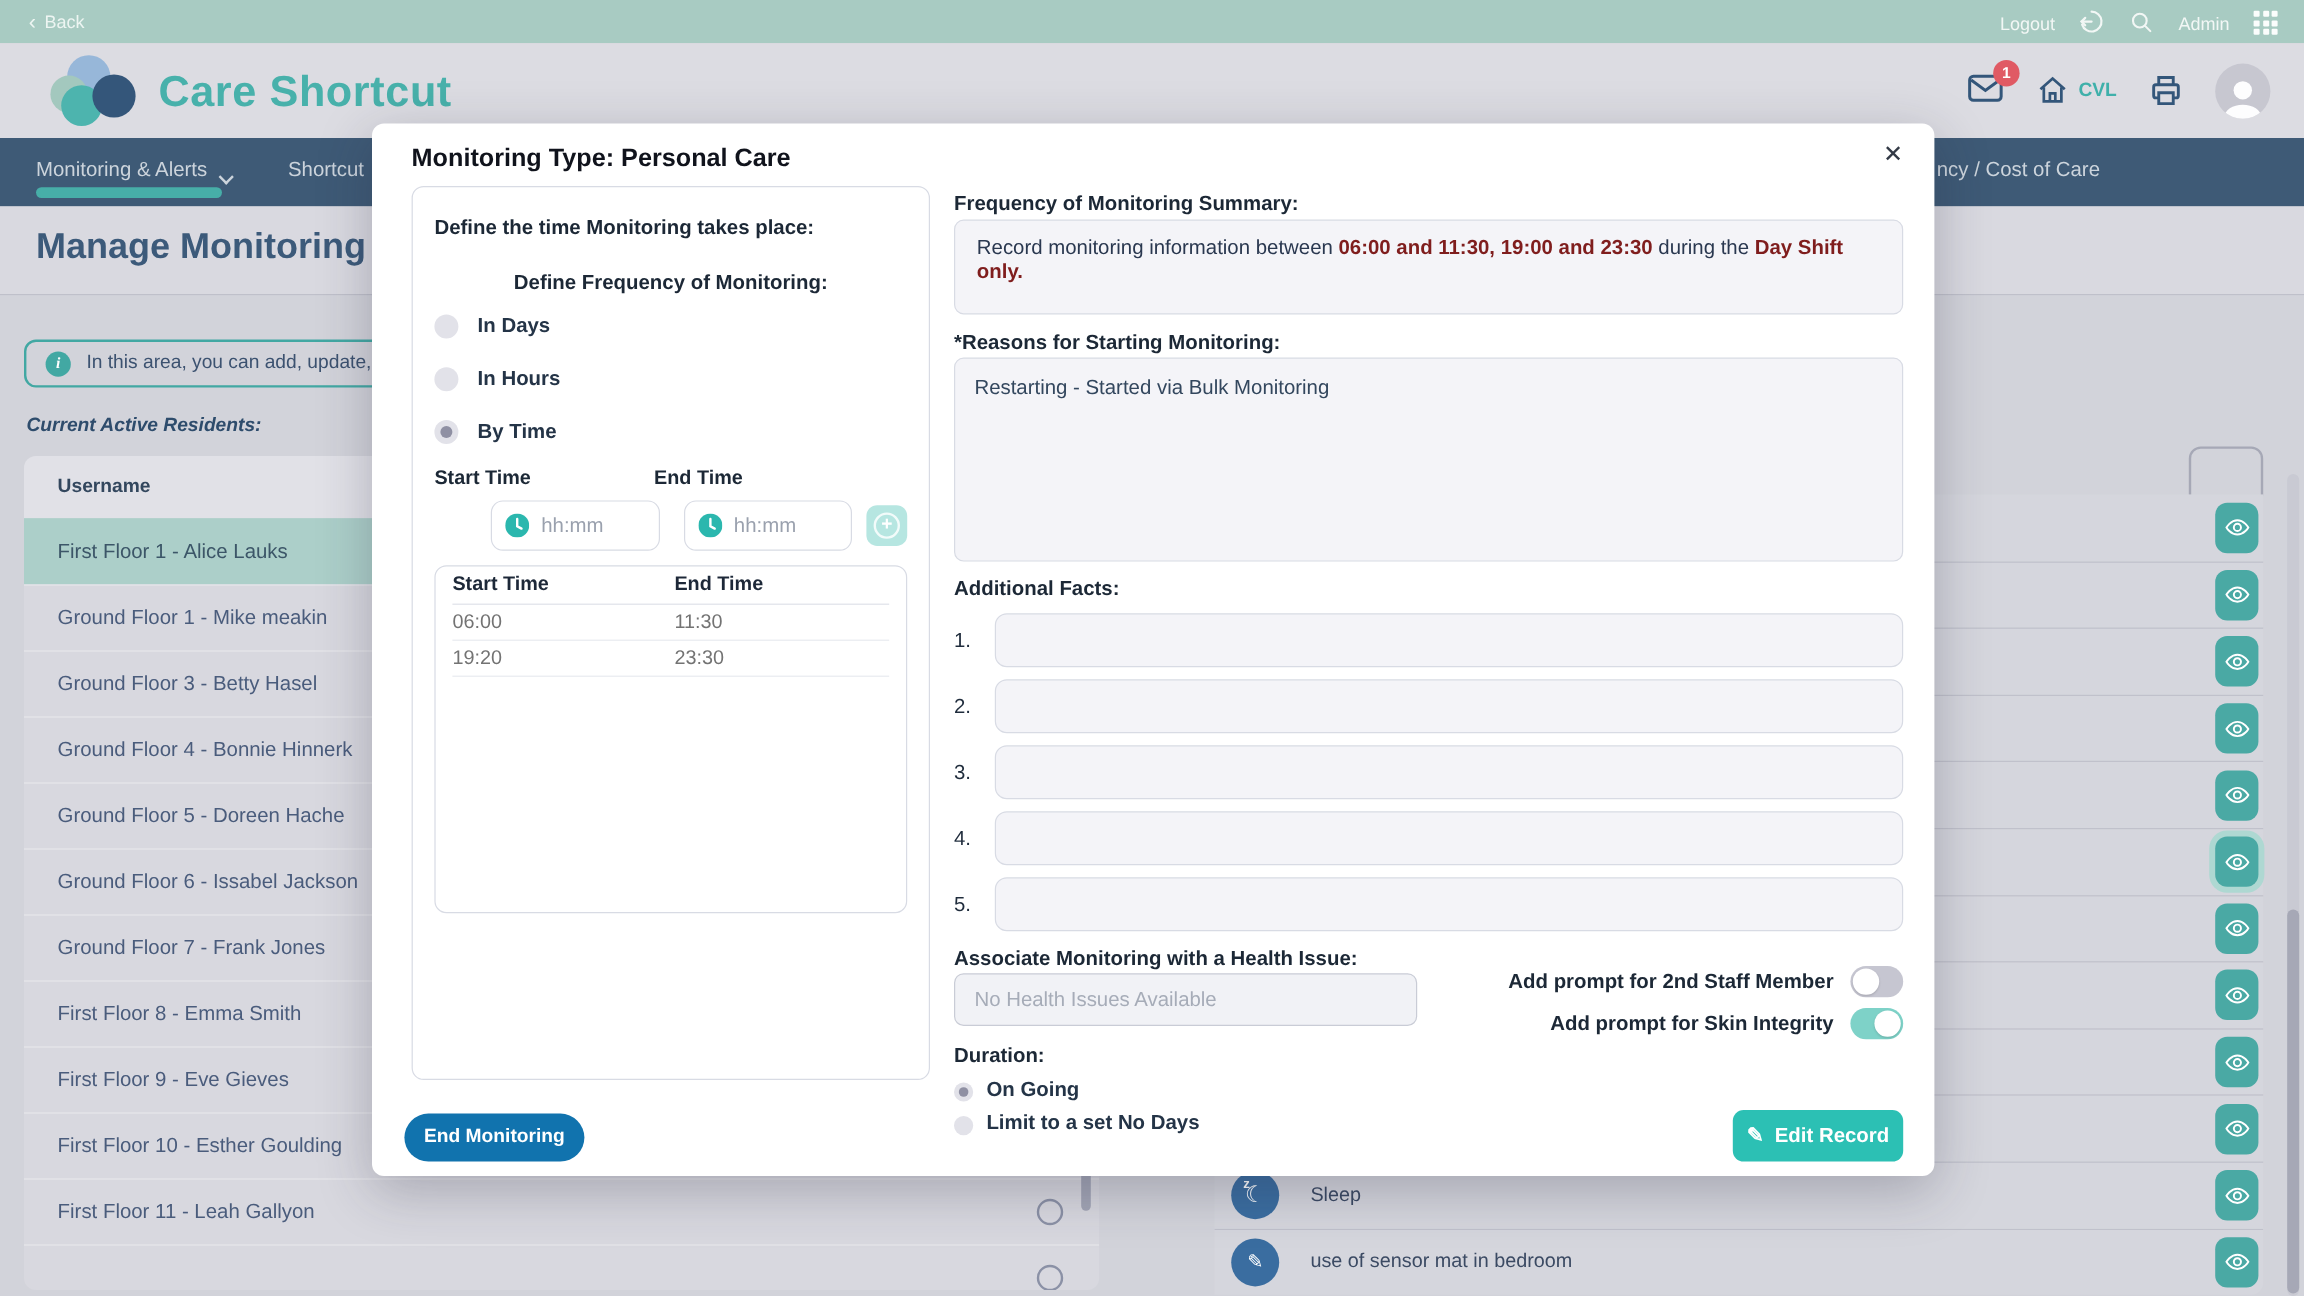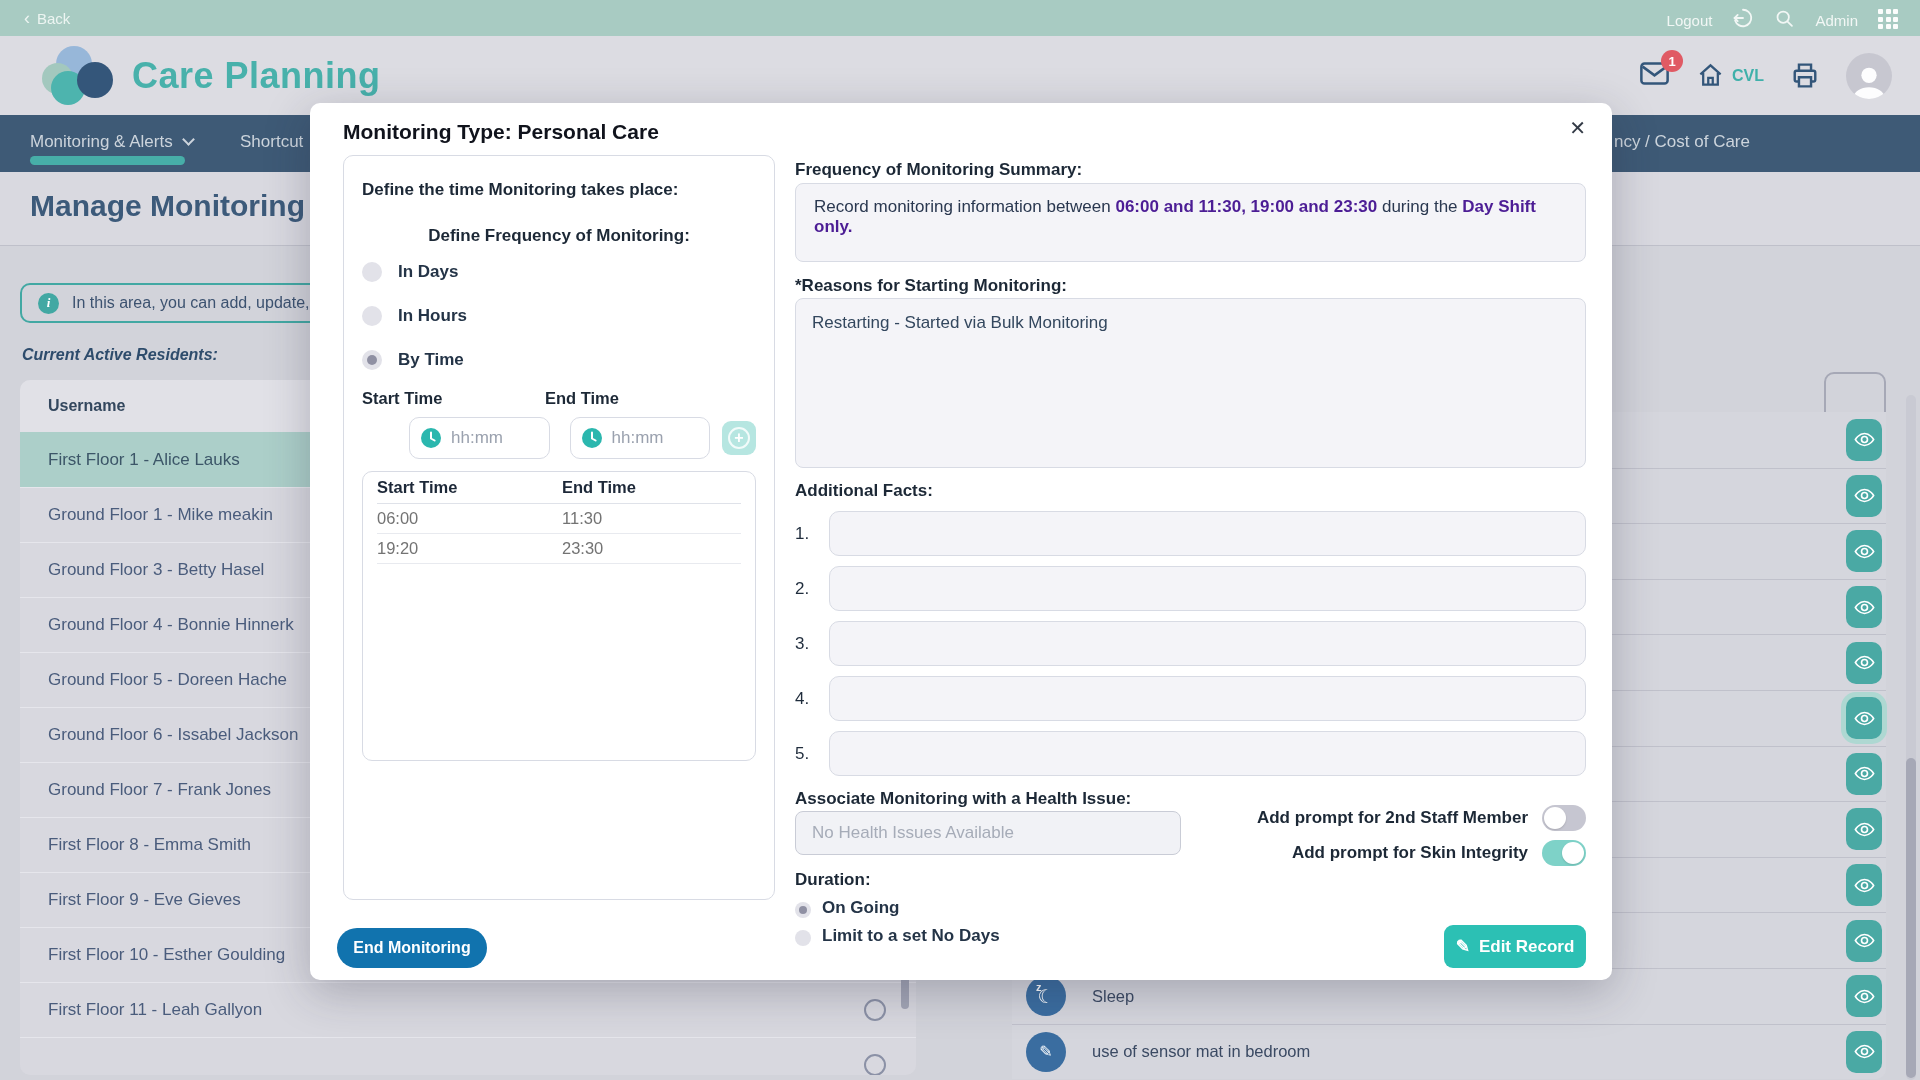--- a/index.html
+++ b/index.html
@@ -137,21 +137,21 @@
   .mt-c1 { width:185px; }
 
   .end-btn { position:absolute; left:27px; bottom:12px; width:150px; height:40px;
     background:#1173ae; color:#fff; border:none; border-radius:20px;
     font:bold 16px "Liberation Sans", sans-serif; cursor:pointer; }
 
   .m-right { position:absolute; left:485px; top:57px; width:791px; }
   .m-label { font-size:17px; font-weight:bold; color:#1c2836; height:20px; }
   .sum-box { margin-top:3px; height:79px; background:#f4f4f8; border:1px solid #d8dbe4;
     border-radius:8px; padding:13px 18px; font-size:17px; color:#2a3850; }
-  .sum-box b { color:#4c1d95; }
+  .sum-box b { color:#7f1d1d; }
   .reasons-label { margin-top:14px; }
   .reasons-box { margin-top:2px; height:170px; background:#f4f4f8; border:1px solid #d8dbe4;
     border-radius:8px; padding:14px 16px; font-size:17px; color:#33475e; }
   .facts-label { margin-top:13px; }
   .fact-row { display:flex; align-items:center; gap:12px; margin-top:10px; }
   .fact-num { width:22px; font-size:17px; color:#1f2c3c; }
   .fact-input { flex:1; height:45px; background:#f4f4f8; border:1px solid #d8dbe4; border-radius:10px; }
   .health-label { margin-top:13px; }
   .health-input-wrap { margin-top:2px; width:386px; height:44px; background:#f1f2f6;
     border:1px solid #c9ccd6; border-radius:8px; display:flex; align-items:center; padding-left:16px; }
@@ -217,21 +217,21 @@
   </div>
 </div>
 
 <div class="appbar">
   <div class="logo">
     <i class="c1"></i>
       <i class="c2"></i>
       <i class="c3"></i>
       <i class="c4"></i>
   </div>
-  <div class="app-title">Care Planning</div>
+  <div class="app-title">Care Shortcut</div>
   <div class="appbar-right">
     <span class="mail-wrap">
       <svg width="31" height="25" viewBox="0 0 24 20" fill="none" stroke="#33567a" stroke-width="2">
         <rect x="1.5" y="2" width="21" height="16" rx="2.5"></rect>
           <path d="M2.5 4.5 12 11.5l9.5-7"></path>
       </svg>
       <span class="mail-badge">1</span>
     </span>
     <span class="home-group">
       <svg width="29" height="27" viewBox="0 0 24 24" fill="none" stroke="#33567a" stroke-width="2">
@@ -251,21 +251,21 @@
     <span class="avatar">
       <svg width="46" height="46" viewBox="0 0 24 24" fill="#fdfdfe">
         <circle cx="12" cy="8.5" r="4"></circle>
           <path d="M3.5 22c0-4.7 3.8-7.2 8.5-7.2s8.5 2.5 8.5 7.2z"></path>
       </svg>
     </span>
   </div>
 </div>
 
 <div class="nav">
-  <div class="nav-item" style="left:30px;">
+  <div class="nav-item" style="left:30px;align-items:flex-end;">
     <span>Monitoring &amp; Alerts</span>
     <span class="chev-down"></span>
   </div>
   <div class="nav-underline"></div>
   <div class="nav-item" style="left:240px;">
     <span>Shortcut</span>
   </div>
   <div class="nav-item" style="right:170px;">
     <span>ncy / Cost of Care</span>
   </div>

